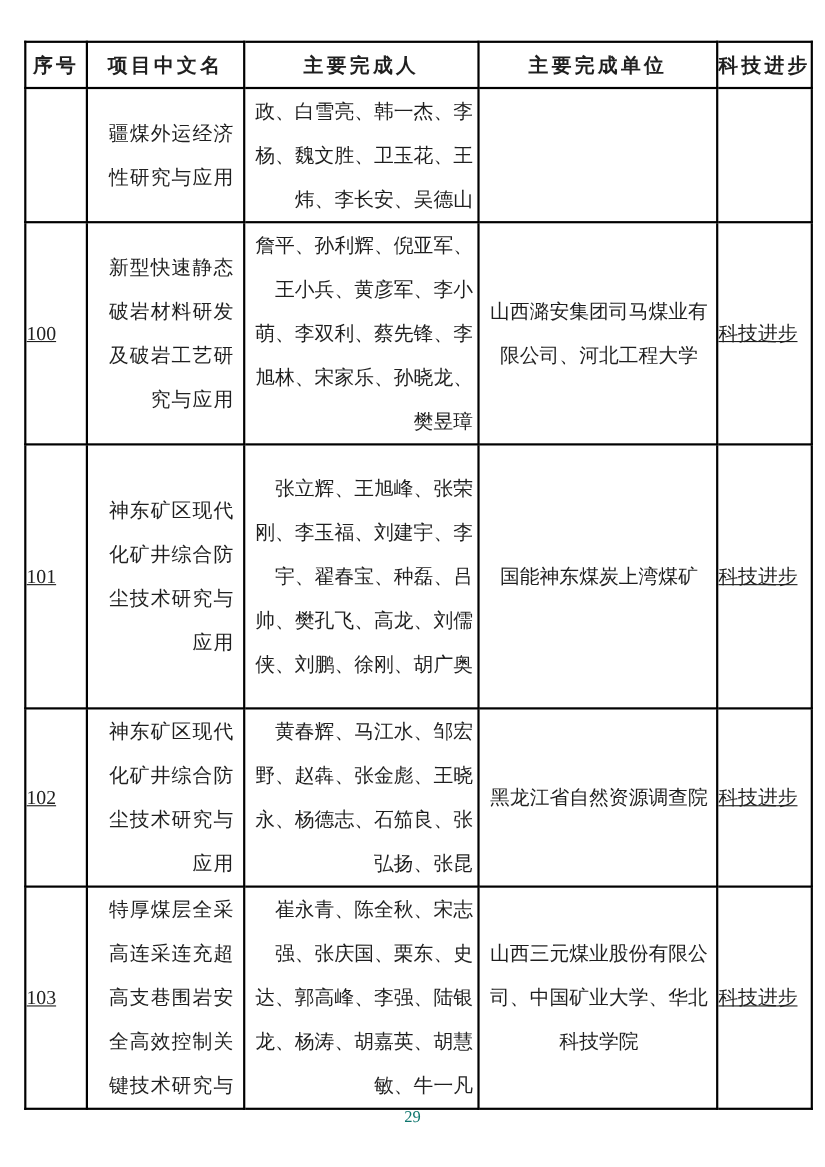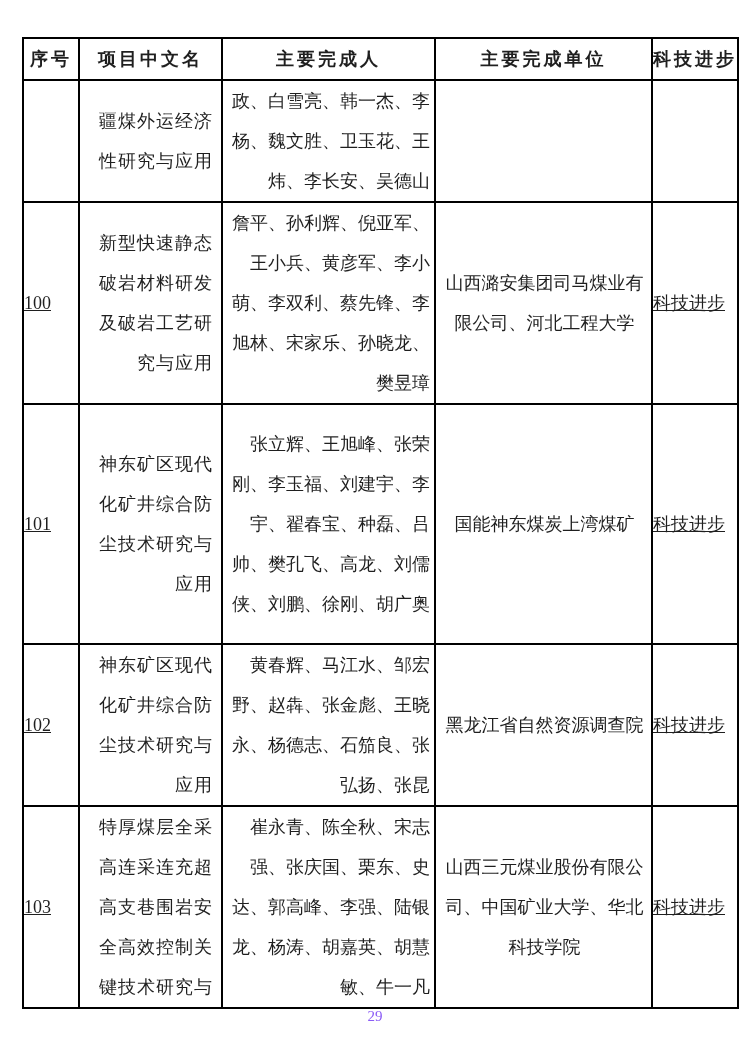--- a/index.html
+++ b/index.html
@@ -67,21 +67,21 @@
   tr.r-102   { height: 160px; }
   tr.r-103   { height: 200px; }
 
   .page-footer {
     position: absolute;
     left: 0;
     top: 1008px;
     width: 750px;
     text-align: center;
     font-size: 15px;
-    color: #8b5cf6;
+    color: #0f766e;
     font-family: "Liberation Serif", "DejaVu Serif", serif;
   }
 </style>
 </head>
 <body>
 
 <div class="page">
 
   <table class="award-table">
     <colgroup>

